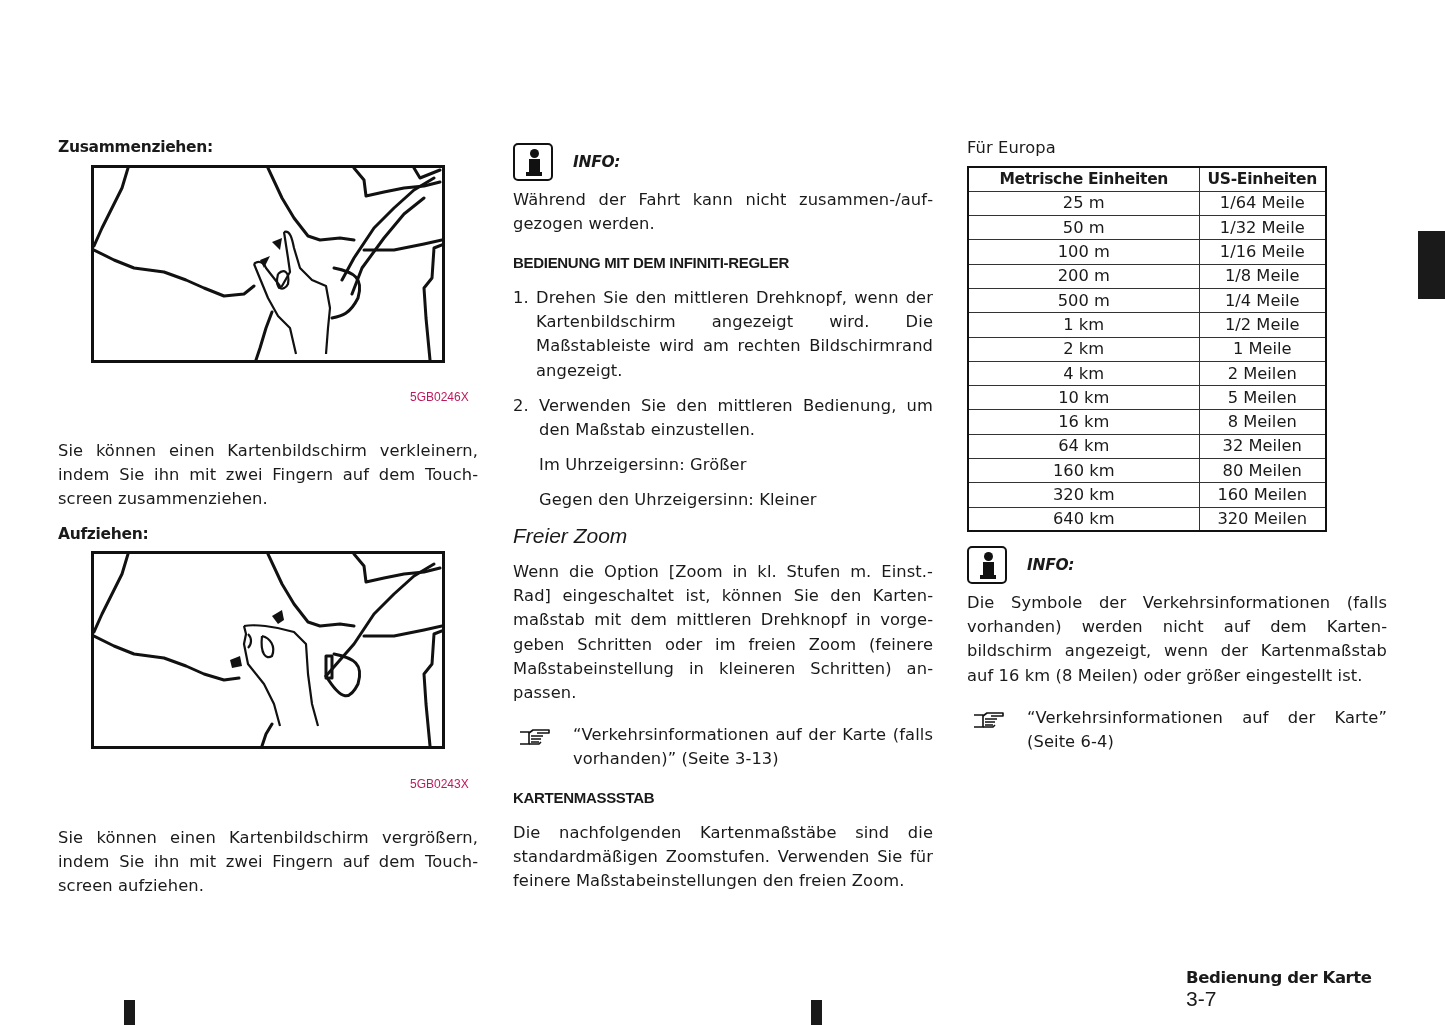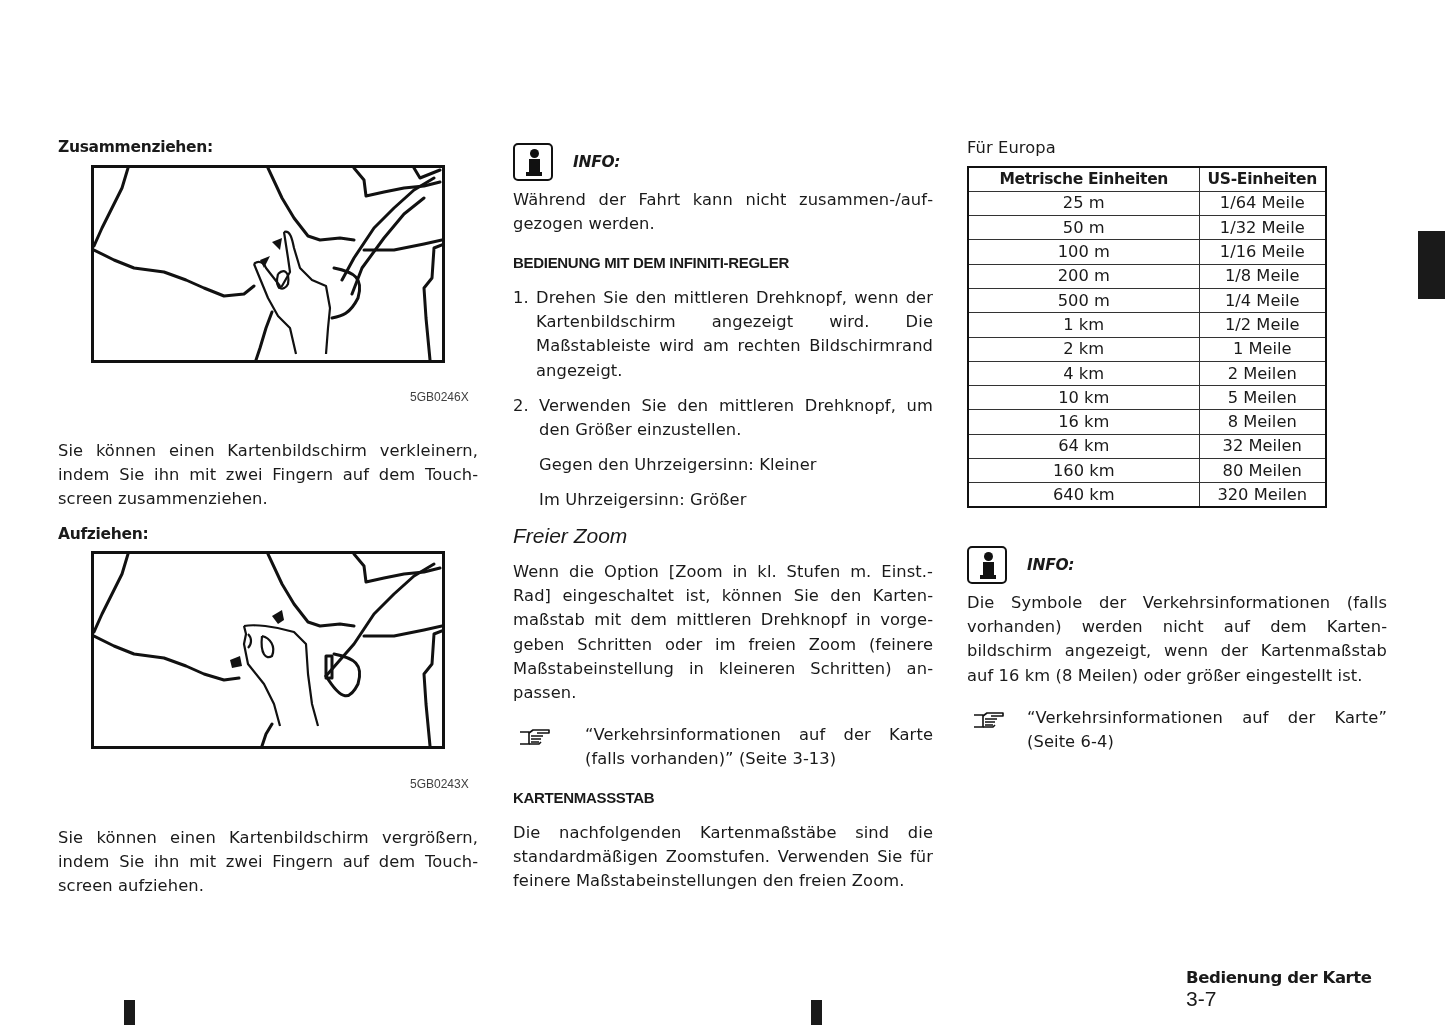--- a/index.html
+++ b/index.html
@@ -10,21 +10,21 @@
   .col-left { left: 58px; width: 420px; }
   .col-mid { left: 513px; width: 420px; }
   .col-right { left: 967px; width: 420px; }
 
   .p { font-size: 16.3px; line-height: 24.2px; text-align: justify; letter-spacing: 0.1px; }
   .sub-head { font-size: 15.5px; font-weight: bold; line-height: 20px; font-family: "DejaVu Sans", sans-serif; letter-spacing: -0.3px; }
   .h-upper { font-size: 15px; line-height: 28px; font-weight: bold; letter-spacing: -0.3px; font-family: "Liberation Sans", sans-serif; }
   .h-mixed { font-size: 21px; line-height: 28px; font-weight: normal; font-family: "Liberation Sans", sans-serif; }
 
   .figure { position: absolute; border: 3px solid #111; background: #fff; overflow: hidden; }
-  .fig-code { position: absolute; font-family: "Liberation Sans", sans-serif; font-size: 12px; color: #404040; }
+  .fig-code { position: absolute; font-family: "Liberation Sans", sans-serif; font-size: 12px; color: #be185d; }
 
   .info-row { display: flex; align-items: center; height: 38px; }
   .info-icon { width: 40px; height: 38px; border: 2.5px solid #111; border-radius: 5px; position: relative; }
   .info-icon .dot { position: absolute; left: 15px; top: 4px; width: 9px; height: 9px; background: #111; border-radius: 50%; }
   .info-icon .bar { position: absolute; left: 14px; top: 14px; width: 11px; height: 16px; background: #111; }
   .info-icon .base { position: absolute; left: 11px; top: 27px; width: 16px; height: 4px; background: #111; }
   .info-label { margin-left: 20px; font-weight: bold; font-size: 15.5px; letter-spacing: -0.3px; font-style: italic; }
 
   .list-item { display: flex; }
   .list-num { width: 23px; flex: none; }
@@ -129,41 +129,41 @@
 
   <div class="h-upper" style="position:absolute; top:249px; left:0;">BEDIENUNG MIT DEM INFINITI-REGLER</div>
 
   <div style="position:absolute; top:286px; left:0; width:420px;">
     <div class="list-item p">
       <span class="list-num">1.</span>
       <span class="list-body">Drehen Sie den mittleren Drehknopf, wenn der Kartenbildschirm angezeigt wird. Die Maßstableiste wird am rechten Bildschirm­rand angezeigt.</span>
     </div>
     <div class="list-item p" style="margin-top:11px;">
       <span class="list-num" style="width:26px;">2.</span>
-      <span class="list-body">Verwenden Sie den mittleren Drehknopf, um den Größer einzustellen.</span>
-    </div>
+      <span class="list-body">Verwenden Sie den mittleren Bedienung, um den Maßstab einzustellen.</span>
+    </div>
+    <div class="p" style="margin-top:11px; padding-left:26px;">Im Uhrzeigersinn: Größer</div>
     <div class="p" style="margin-top:11px; padding-left:26px;">Gegen den Uhrzeigersinn: Kleiner</div>
-    <div class="p" style="margin-top:11px; padding-left:26px;">Im Uhrzeigersinn: Größer</div>
   </div>
 
   <div class="h-mixed" style="position:absolute; top:522px; left:0;font-style:italic;">Freier Zoom</div>
   <div class="p" style="position:absolute; top:560px; left:0; width:420px;">Wenn die Option [Zoom in kl. Stufen m. Einst.-Rad] eingeschaltet ist, können Sie den Karten­maßstab mit dem mittleren Drehknopf in vorge­geben Schritten oder im freien Zoom (feinere Maßstabeinstellung in kleineren Schritten) an­passen.</div>
 
   <div class="ref-row p" style="position:absolute; top:723px; left:0; width:420px;">
     <span class="ref-icon">
       <svg width="32" height="20" viewBox="0 0 32 20">
         <g fill="none" stroke="#111" stroke-width="1.6" stroke-linejoin="round">
           <path d="M1 5 L10 5 L10 17 L1 17"></path>
           <path d="M10 6 L14 3 L30 3 L30 6 L18 6"></path>
           <path d="M12 9 L24 9 M12 12 L22 12 M12 15 L20 15"></path>
           <path d="M10 17 L20 17 L22 15"></path>
         </g>
       </svg>
     </span>
-    <span style="flex:1;margin-left:12px;">“Verkehrsinformationen auf der Karte (falls vorhanden)” (Seite 3-13)</span>
+    <span style="flex:1;">“Verkehrsinformationen auf der Karte (falls vorhanden)” (Seite 3-13)</span>
   </div>
 
   <div class="h-upper" style="position:absolute; top:784px; left:0;">KARTENMASSSTAB</div>
   <div class="p" style="position:absolute; top:821px; left:0; width:420px;">Die nachfolgenden Kartenmaßstäbe sind die standardmäßigen Zoomstufen. Verwenden Sie für feinere Maßstabeinstellungen den freien Zoom.</div>
 </div>
 
 <div class="col col-right">
   <div class="p" style="position:absolute; top:136px; left:0;">Für Europa</div>
 
   <table class="scale" style="position:absolute; top:166px; left:0;">
@@ -214,20 +214,24 @@
           <td>16 km</td>
           <td>8 Meilen</td>
         </tr>
       <tr>
           <td>64 km</td>
           <td>32 Meilen</td>
         </tr>
       <tr>
           <td>160 km</td>
           <td>80 Meilen</td>
+        </tr>
+      <tr>
+          <td>320 km</td>
+          <td>160 Meilen</td>
         </tr>
       <tr>
           <td>640 km</td>
           <td>320 Meilen</td>
         </tr>
     </tbody>
   </table>
 
   <div class="info-row" style="position:absolute; top:546px; left:0;">
     <div class="info-icon">

